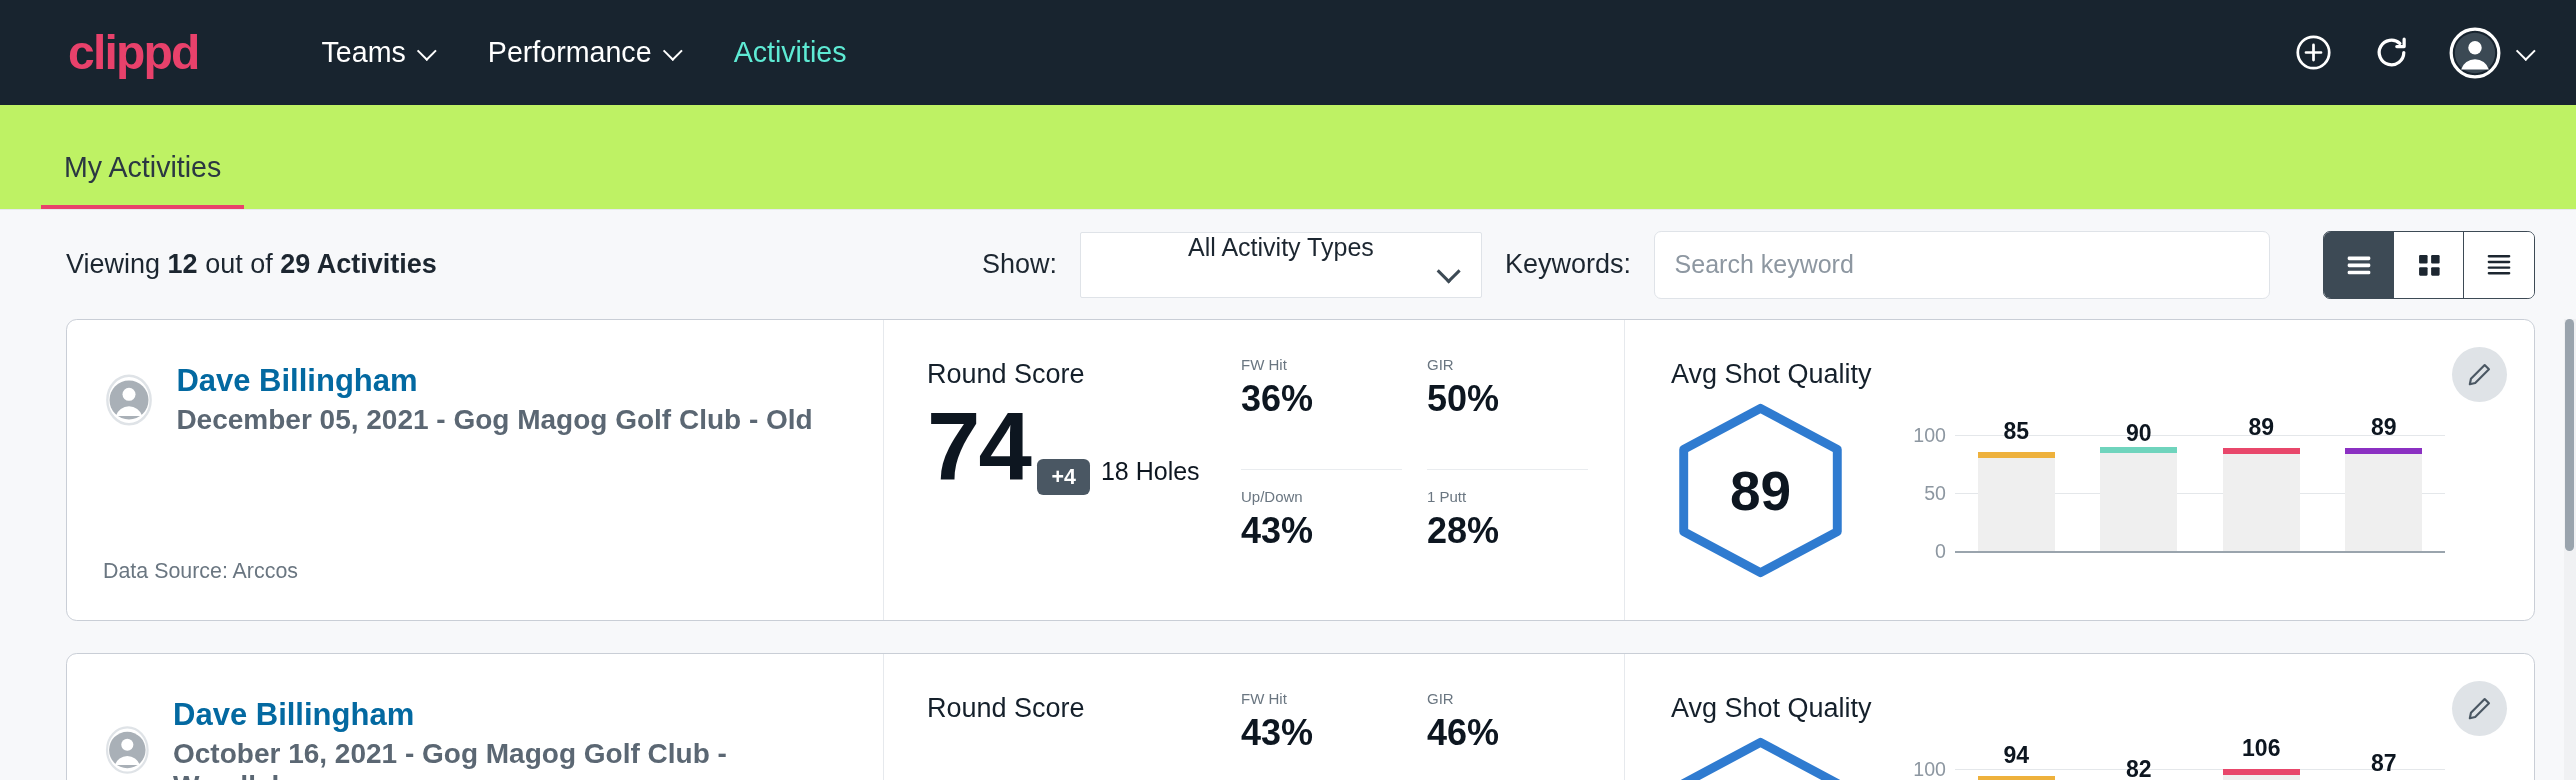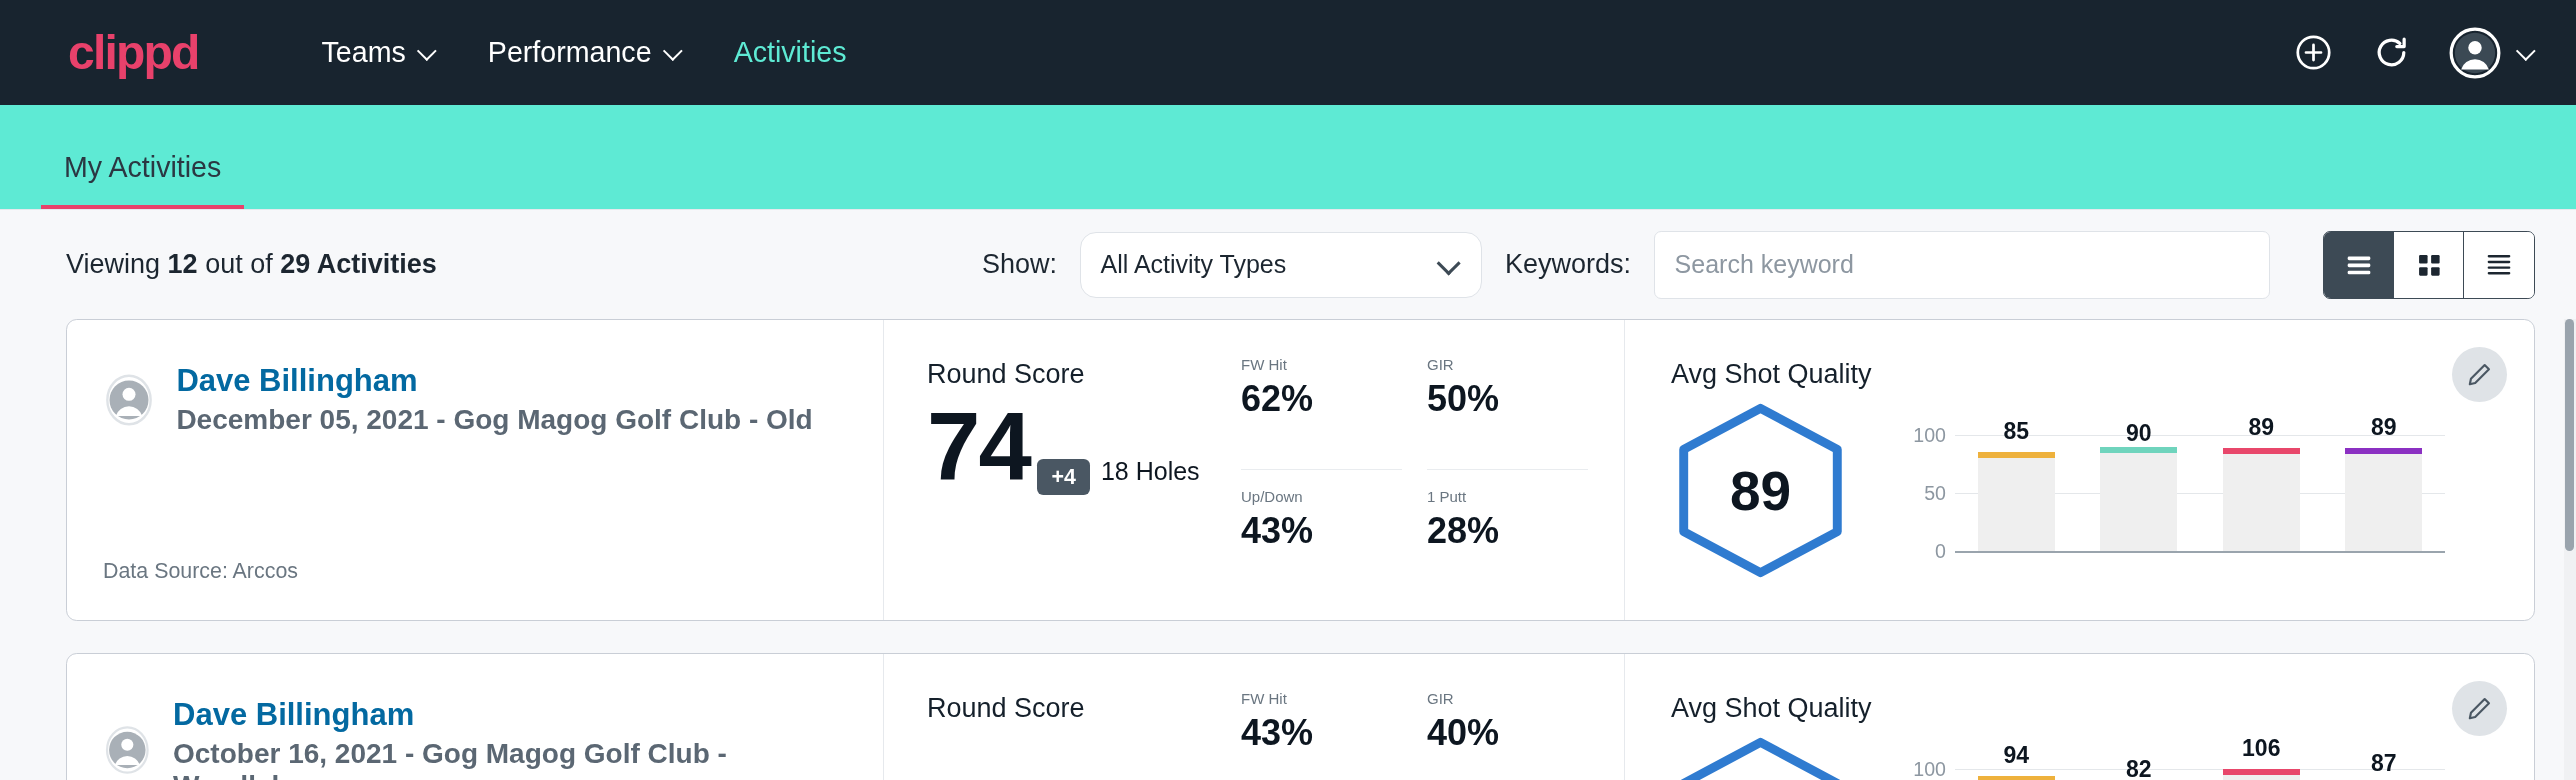--- a/index.html
+++ b/index.html
@@ -50,21 +50,21 @@
   .nav-right {
     margin-left: auto;
     display: flex; align-items: center; gap: 37px;
   }
   .icon-btn { cursor: pointer; display: flex; align-items: center; justify-content: center; }
   .avatar-wrap { display: flex; align-items: center; gap: 16px; cursor: pointer; }
 
   
   .tabbar {
     height: 105px;
-    background: #5eead4;
+    background: #bef264;
     display: flex;
     align-items: flex-end;
     padding-left: 41px;
     border-bottom: 0.9px solid #e6e9ed;
   }
   .tab {
     font-size: 28.6px;
     color: #3d4a55;
     padding: 0 23px 21.4px 23px;
     border-bottom: 4.5px solid transparent;
@@ -82,26 +82,27 @@
     background: #f7f8fa;
   }
   .viewing { font-size: 27px; color: #1c2630; white-space: nowrap; }
   .viewing b { font-weight: 700; }
   .filter-mid { margin-left: auto; display: flex; align-items: center; gap: 23px; }
   .lbl { font-size: 27px; color: #1c2630; white-space: nowrap; }
   .select {
     width: 402px; height: 66px;
     background: #fff;
     border: 0.9px solid #dfe3e8;
-    border-radius: 16px;
+    border-radius: 2px;
     display: flex; align-items: center;
     padding: 0 19.6px;
     font-size: 25px; color: #1c2630;
     cursor: pointer;
     position: relative;
+    flex-direction: column;
   }
   .select .sel-chev {
     margin-left: auto; width: 23px; height: 23px; position: relative;
   }
   .select .sel-chev::after {
     content: ""; position: absolute; left: 1.8px; top: 1.8px;
     width: 14.3px; height: 14.3px;
     border-right: 3.6px solid #3d4a55;
     border-bottom: 3.6px solid #3d4a55;
     transform: rotate(45deg);
@@ -368,21 +369,21 @@
         <div class="score-badges">
           <div class="badge-par">+4</div>
         </div>
         <div class="holes">18 Holes</div>
       </div>
     </div>
 
     <div class="col-stats">
       <div class="stat topcell">
         <div class="stat-lbl">FW Hit</div>
-        <div class="stat-val">62%</div>
+        <div class="stat-val">36%</div>
       </div>
       <div class="stat topcell">
         <div class="stat-lbl">GIR</div>
         <div class="stat-val">50%</div>
       </div>
       <div class="stat botcell">
         <div class="stat-lbl">Up/Down</div>
         <div class="stat-val">43%</div>
       </div>
       <div class="stat botcell">
@@ -473,21 +474,21 @@
       </div>
     </div>
 
     <div class="col-stats">
       <div class="stat topcell">
         <div class="stat-lbl">FW Hit</div>
         <div class="stat-val">43%</div>
       </div>
       <div class="stat topcell">
         <div class="stat-lbl">GIR</div>
-        <div class="stat-val">40%</div>
+        <div class="stat-val">46%</div>
       </div>
 
     </div>
 
     <div class="col-quality">
       <div class="col-head">Avg Shot Quality</div>
       <div class="quality-body">
         <div class="hexwrap">
           <svg width="179" height="175" viewBox="0 0 100 98">
             <path d="M50 3 L93 26 L93 72 L50 95 L7 72 L7 26 Z" fill="none" stroke="#2f7bd0" stroke-width="5" stroke-linejoin="round"></path>

